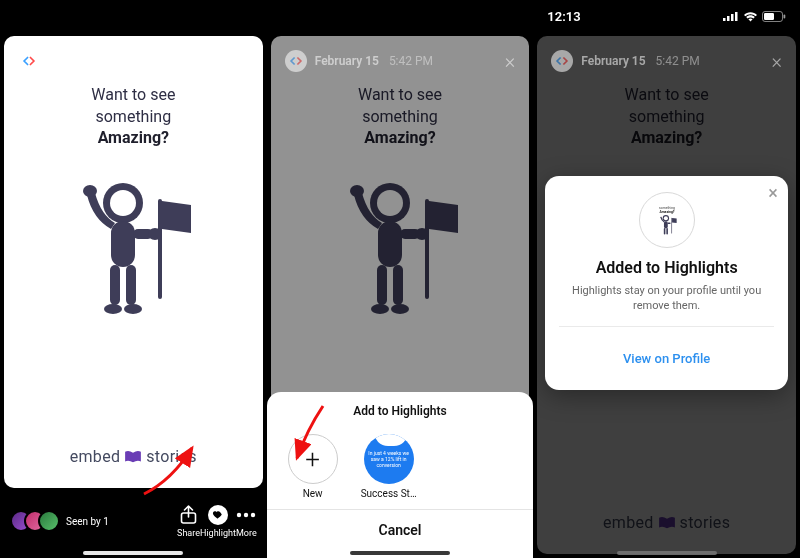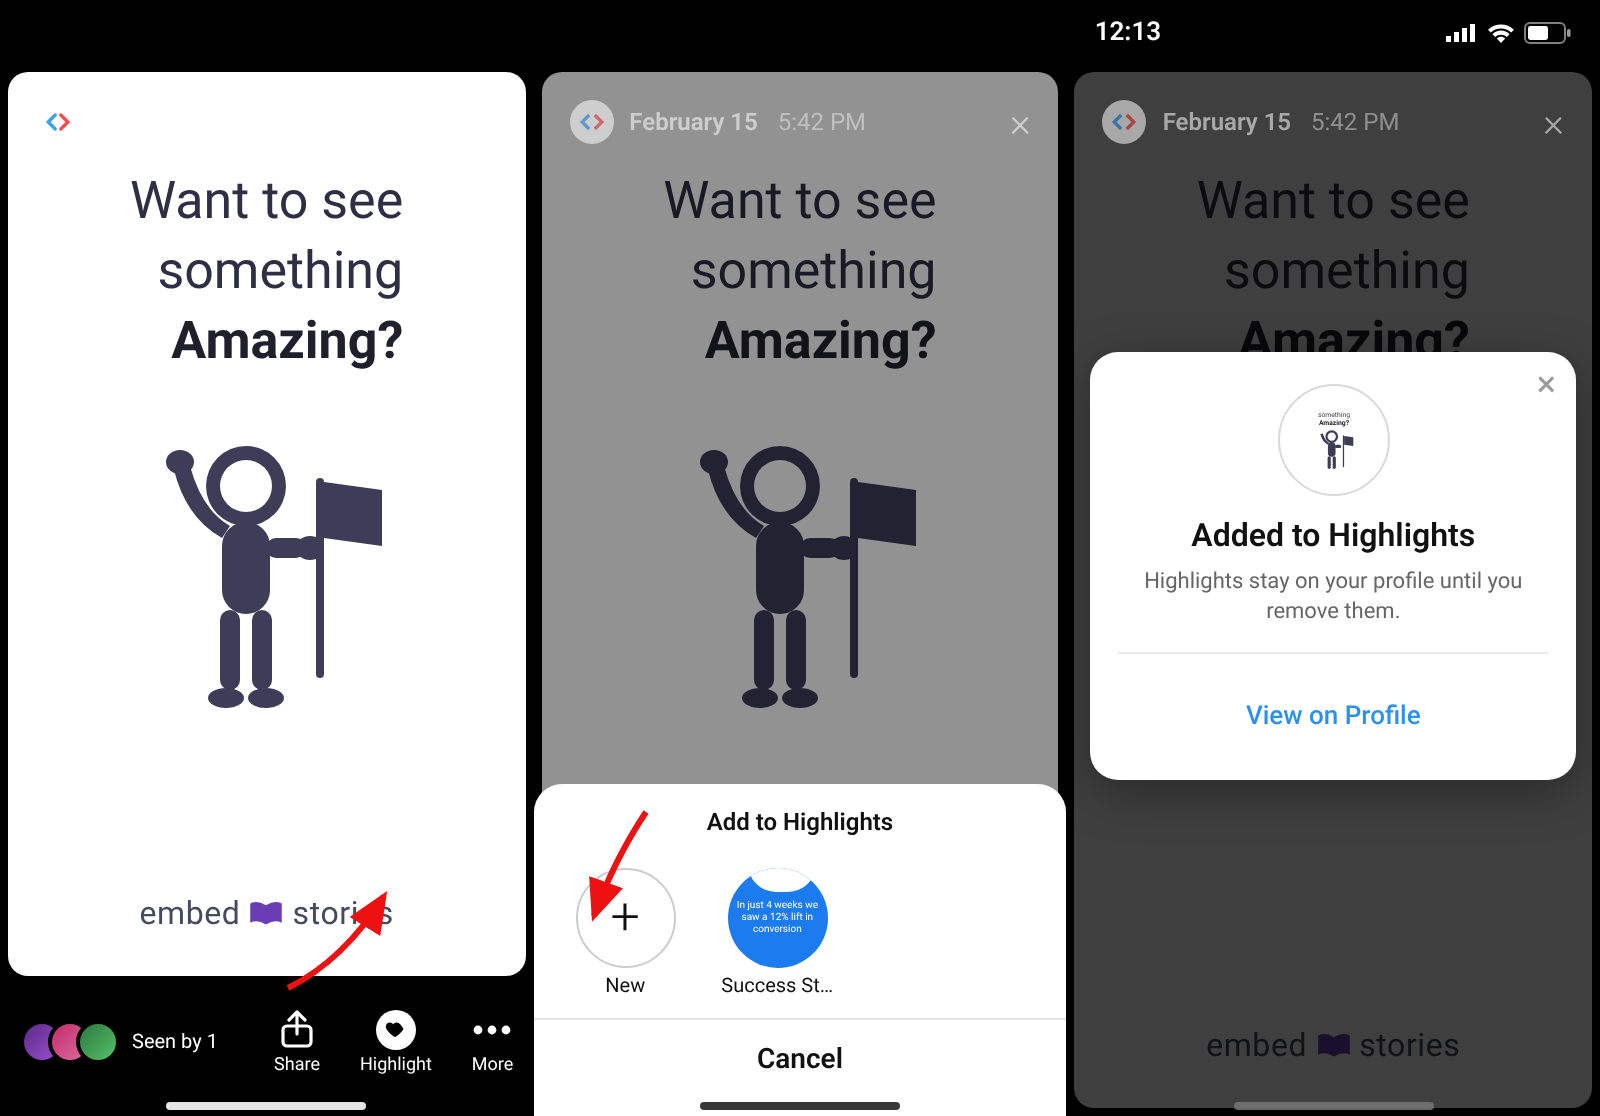--- a/index.html
+++ b/index.html
@@ -77,22 +77,22 @@
     bottom: 70px;
     background: #fff;
     border-radius: 10px;
     display: flex;
     flex-direction: column;
     align-items: center;
     padding: 48px 18px 16px;
   }
   .phone-2 .story-card, .phone-3 .story-card { bottom: 4px; }
   .story-heading {
-    text-align: right;
-    font-size: 26px;
+    text-align: center;
+    font-size: 16px;
     color: #2e2e44;
     font-weight: 400;
     line-height: 1.35;
   }
   .story-heading .strong { font-weight: 700; color: #20202d; }
   .astro { margin-top: 22px; }
   .brand {
     margin-top: auto;
     margin-bottom: 6px;
     font-size: 16px;
@@ -121,21 +121,21 @@
     width: 22px; height: 22px; border-radius: 50%;
     border: 2px solid #000;
     margin-left: -8px;
   }
   .avatar-stack .av:first-child { margin-left: 0; }
   .av1 { background: linear-gradient(135deg,#5b2a86,#9a4fd1); }
   .av2 { background: linear-gradient(135deg,#c12d6b,#e06aa0); }
   .av3 { background: linear-gradient(135deg,#2a7a3e,#58c06a); }
   .actions-right {
     margin-left: auto;
-    display: flex; gap: 20px;
+    display: flex; 
   }
   .action {
     display: flex; flex-direction: column; align-items: center;
     color: #fff; font-size: 9px; gap: 3px;
     cursor: pointer;
   }
   .action .icon-wrap { height: 20px; display:flex; align-items:center; }
   .highlight-circle {
     width: 20px; height: 20px; border-radius:50%;
     background:#fff; display:flex; align-items:center; justify-content:center;

